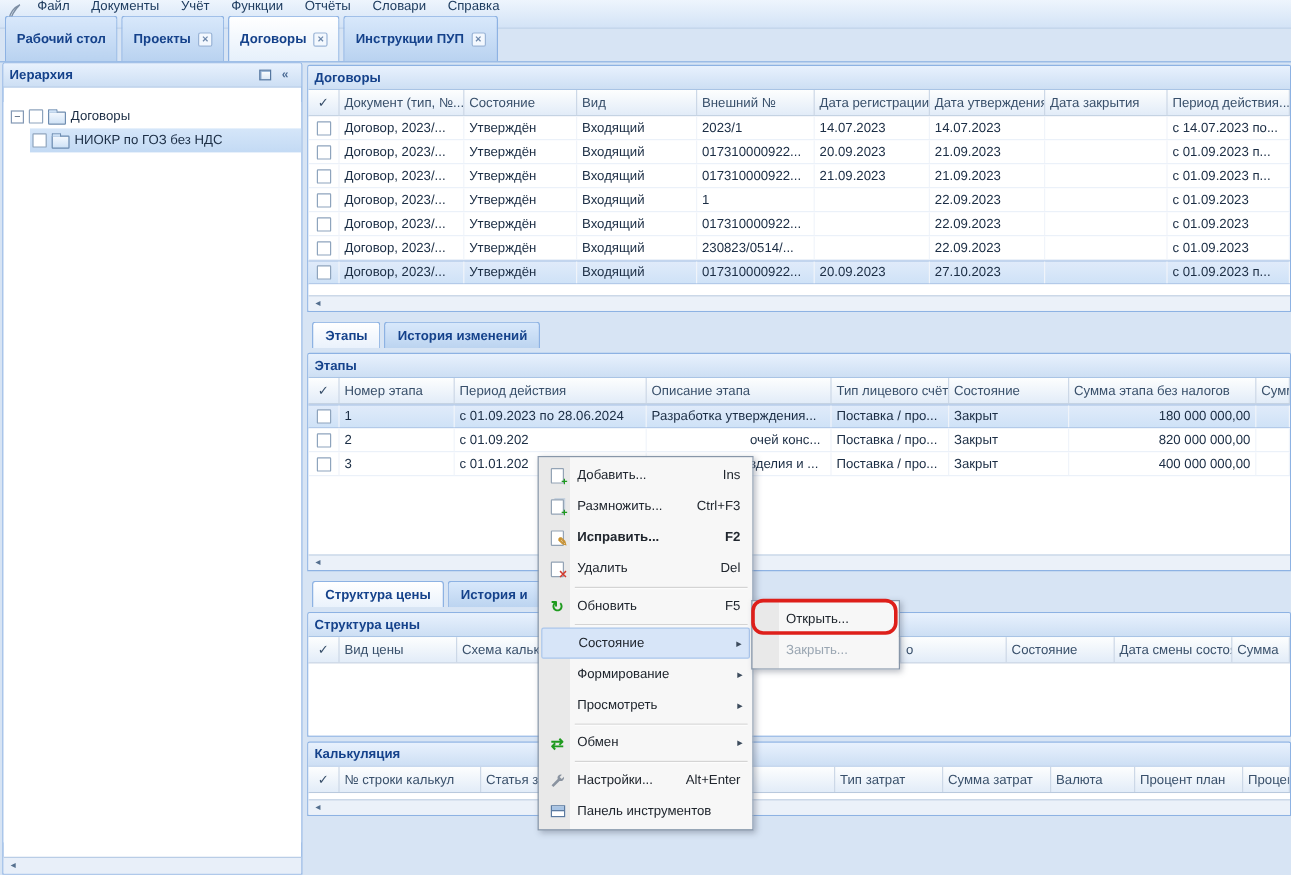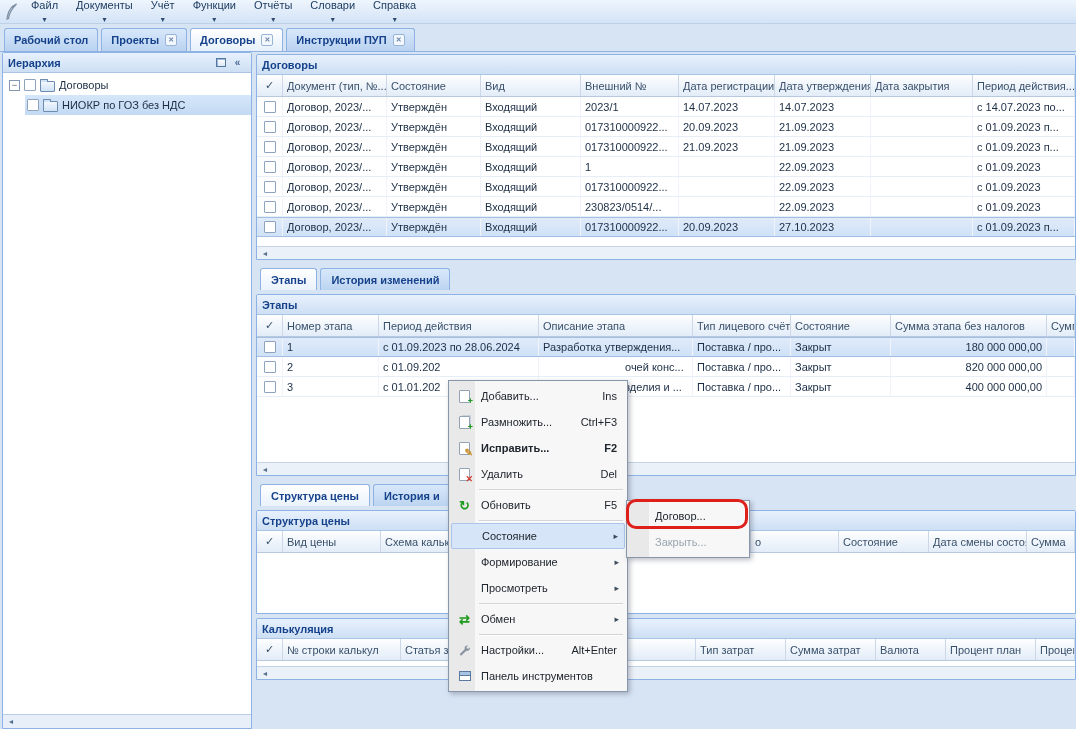--- a/index.html
+++ b/index.html
@@ -11,30 +11,30 @@
   }
   
   .menubar { height:24px; display:flex; align-items:center; gap:2px; padding-left:3px;
     background:linear-gradient(#eef5fd,#d3e3f6); border-bottom:1px solid #bcd0e8; }
   .logo { width:18px; height:20px; display:flex; align-items:center; justify-content:center; }
   .menu-item { display:flex; align-items:center; gap:4px; padding:2px 8px; color:#1f3d60; cursor:default;flex-direction:column; }
   .menu-item .caret { font-size:8px; color:#2e4a6e; }
   
   .tabbar { height:28px; display:flex; align-items:flex-end; gap:3px; padding:0 0 0 4px;
     background:#d7e4f4; border-bottom:1px solid #8db2e3; }
-  .tab { height:23px; display:flex; align-items:center; gap:6px; padding:0 9px;
+  .tab { height:38px; display:flex; align-items:center; gap:6px; padding:0 9px;
     border:1px solid #8db2e3; border-bottom:none; border-radius:3px 3px 0 0;
     background:linear-gradient(#d8e8fb,#b9d2f0); color:#15428b; font-weight:bold; white-space:nowrap; }
   .tab.active { background:linear-gradient(#ffffff,#e6f0fb); }
   .tab .close { width:12px; height:12px; display:flex; align-items:center; justify-content:center;
     border:1px solid #9ab4d6; border-radius:2px; background:#f3f8fe; color:#6c87ab; font-size:7px; }
   
   .content { position:absolute; top:52px; left:0; right:0; bottom:0; display:flex; gap:4px; padding-left:2px; }
   .sidebar { width:250px; display:flex; flex-direction:column; border:1px solid #8db2e3;
-    background:#fff; border-radius:2px 2px 0 0; }
+    background:#fff; border-radius:2px 2px 0 0;gap:12px; }
   .panel-header { height:20px; flex:none; display:flex; align-items:center; padding:0 5px;
     background:linear-gradient(#e8f1fd,#cddff4); border-bottom:1px solid #a9c4e5;
     color:#15428b; font-weight:bold; }
   .panel-header .spacer { flex:1; }
   .hicon { width:17px; height:15px; display:flex; align-items:center; justify-content:center; color:#4a6a94; font-size:10px; }
   .grid-ico { width:10px; height:9px; border:1px solid #5577a0; background:
     linear-gradient(#fff,#dce8f6); box-shadow:inset 0 2px 0 -1px #9db8d8, inset 3px 0 0 -2px #9db8d8; }
   .tree { flex:1; background:#fff; padding-top:2px; }
   .tree-row { height:20px; display:flex; align-items:center; gap:4px; padding-left:6px; }
   .tree-row.child { margin-left:22px; padding-left:2px; background:linear-gradient(#d5e6f9,#c3daf4); }
@@ -487,16 +487,16 @@
   </div>
   <div class="cm-item">
     <span class="cm-icon">
         <span class="ico-panel"></span>
       </span>
     <span class="cm-label">Панель инструментов</span>
   </div>
 </div>
 
 <div class="submenu">
-  <div class="sm-item">Договор...</div>
+  <div class="sm-item">Открыть...</div>
   <div class="sm-item disabled">Закрыть...</div>
 </div>
 <div class="red-annotation"></div>
 
 </body></html>

